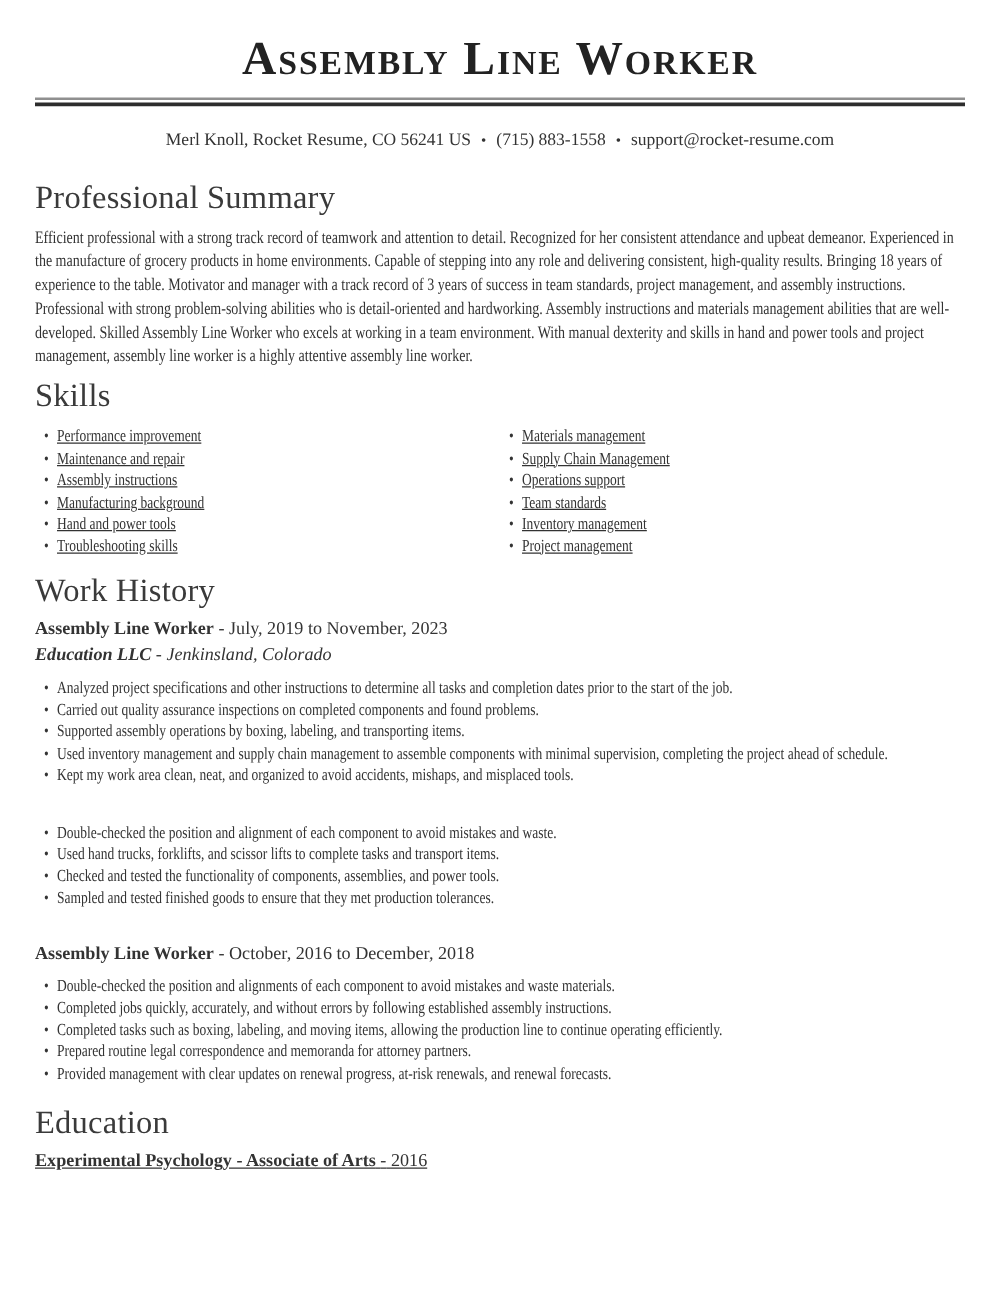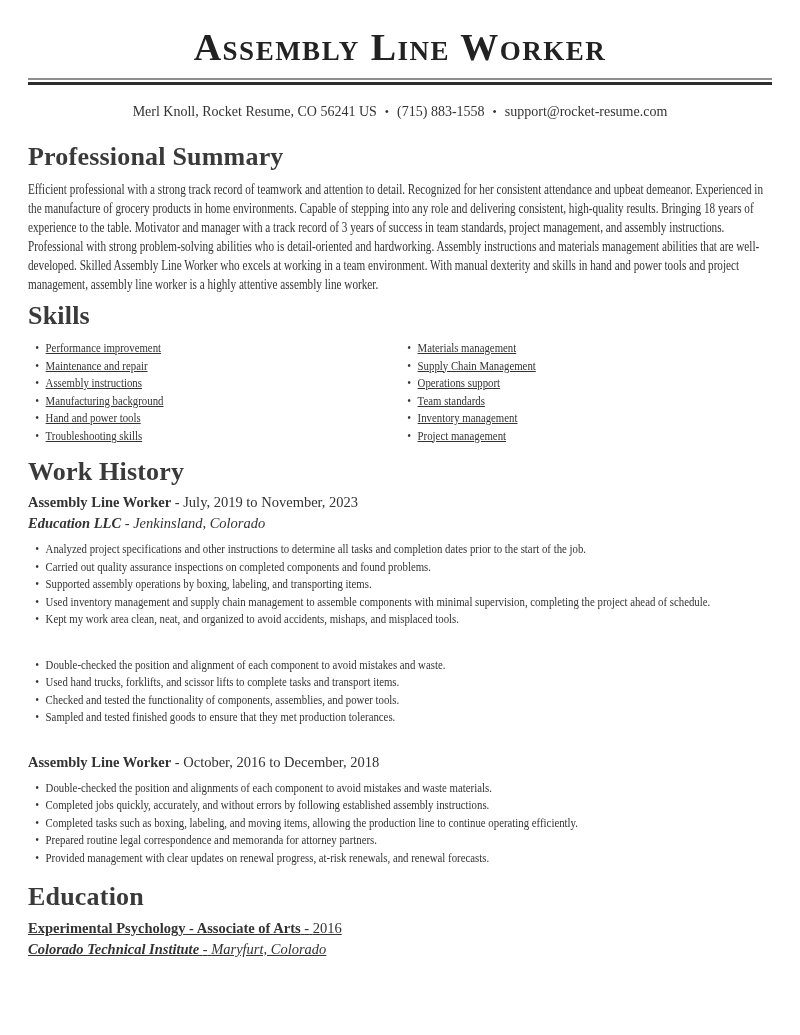--- a/index.html
+++ b/index.html
@@ -41,21 +41,21 @@
     line-height: 16px;
     color: #333333;
   }
   .contact .dot { margin: 0 8px; font-size: 12px; color: #333333; }
 
   
   h2 {
     margin: 0;
     font-size: 26px;
     line-height: 30px;
-    font-weight: 700;
+    font-weight: 400;
     letter-spacing: 0.2px;
     color: #3a3a3a;
   }
   .sec-summary { margin-top: 22px; }
   .sec-skills  { margin-top: 7px; }
   .sec-work    { margin-top: 13px; }
   .sec-edu     { margin-top: 16px; }
 
   
   .condense {
@@ -198,20 +198,17 @@
     </div>
   </div>
 
   <div class="sec-edu">
     <h2>Education</h2>
 
     <div class="edu">
       <div class="edu-line1">
         <b>Experimental Psychology - Associate of Arts</b> <span>-</span> <span>2016</span>
       </div>
-      <div class="edu-line2">
-        <b>Colorado Technical Institute</b> <span>-</span> <span>Maryfurt, Colorado</span>
-      </div>
     </div>
 
   </div>
 
 </div>
 
 </body></html>

